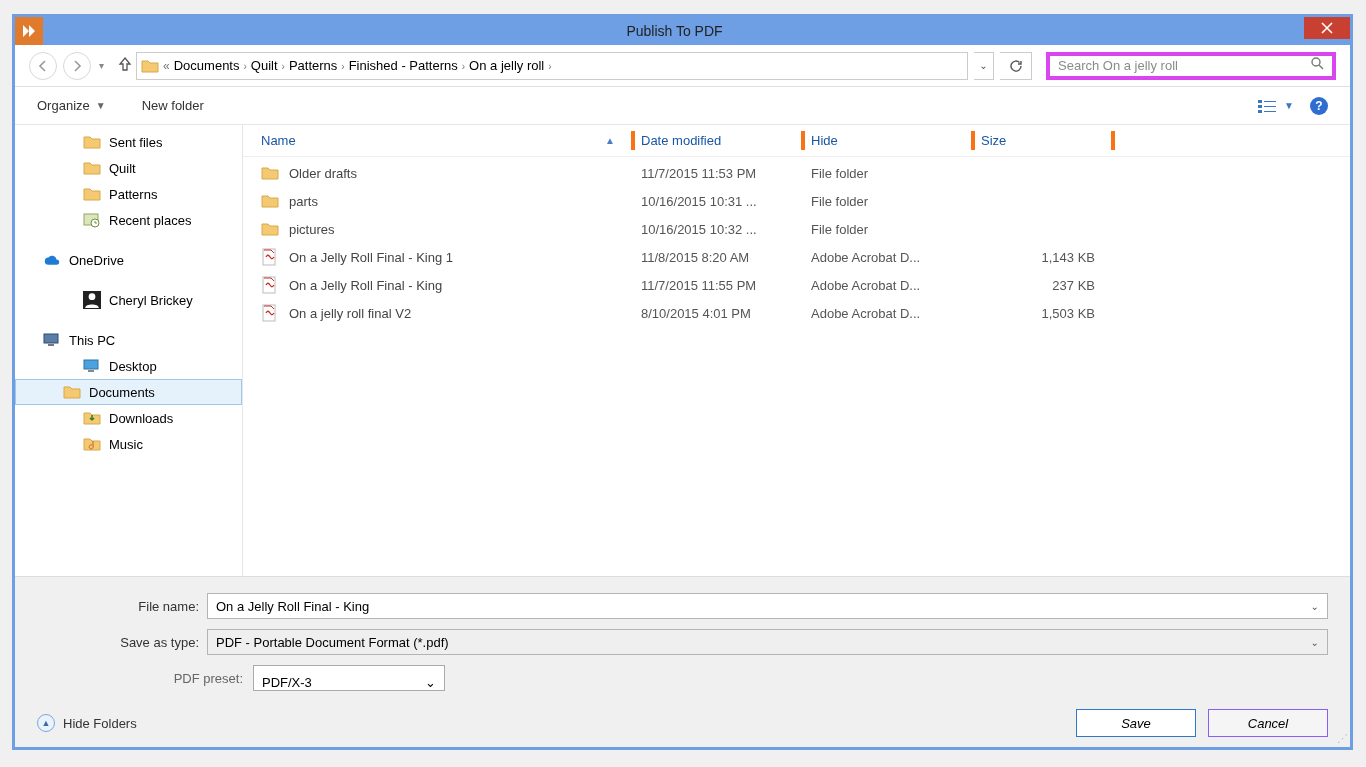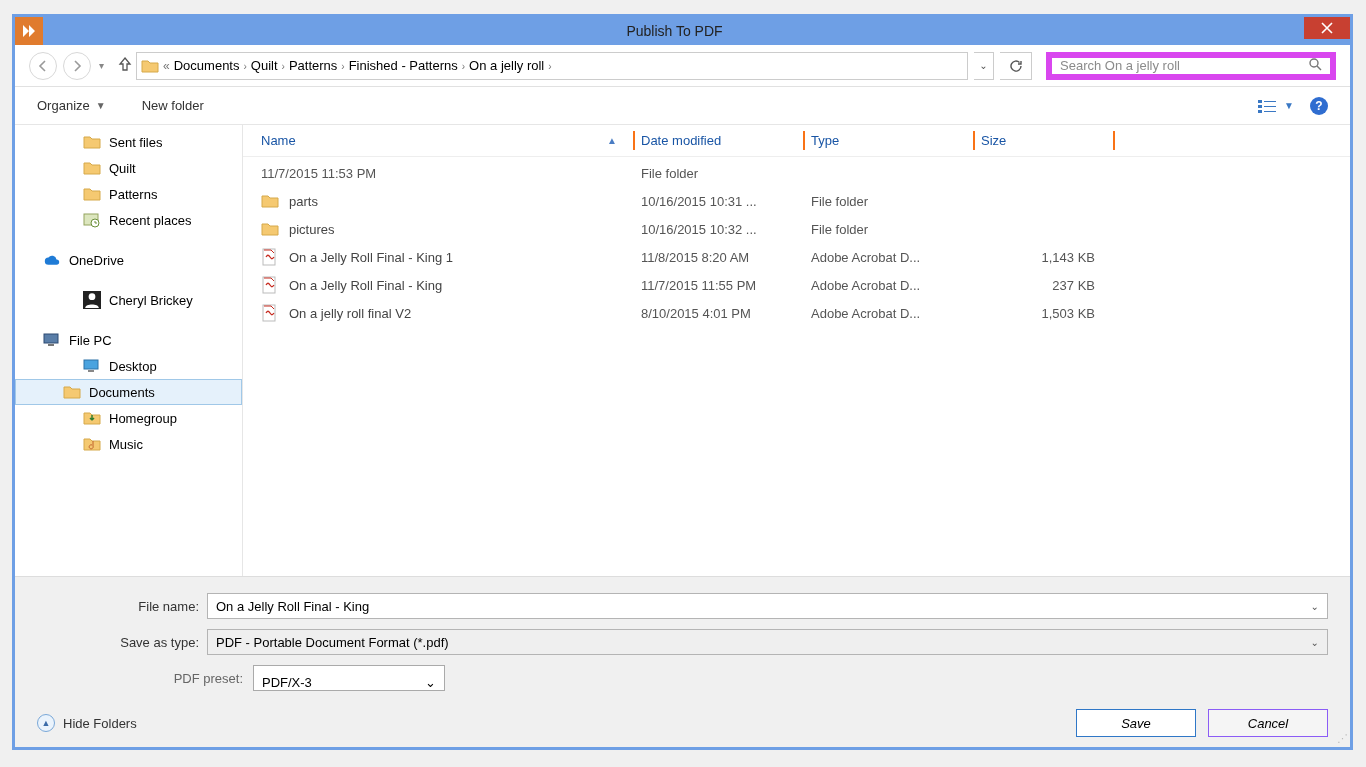--- a/index.html
+++ b/index.html
@@ -88,22 +88,22 @@
 .addr-drop {
   width: 20px; height: 28px; border: 1px solid #ccc; border-left: none;
   display: flex; align-items:center; justify-content:center; color:#555; font-size:10px;
 }
 .refresh-btn {
   width: 32px; height: 28px; border: 1px solid #ccc; border-left: none;
   display: flex; align-items: center; justify-content: center; color: #555;
   margin-right: 8px;
 }
 .search {
-  width: 290px; height: 28px; border: 6px solid #d946ef;
-  display: flex; align-items: center; padding: 0 8px;
+  width: 290px; height: 28px; border: 4px solid #d946ef;
+  display: flex; padding: 0 8px;
   color: #888;
 }
 .search input{
   border: none; outline: none; flex:1; font-size: 13px; color:#333;
 }
 .search input::placeholder{color:#8b8b8b;}
 
 .toolrow {
   height: 38px;
   display: flex; align-items:center;
@@ -152,21 +152,21 @@
 .filearea{flex:1;display:flex;flex-direction:column;overflow:hidden;}
 .columns{
   display:grid;
   grid-template-columns: 380px 170px 170px 140px;
   padding: 6px 0 6px 12px;
   color:#1955a5;
   border-bottom:1px solid #eee;
   height: 32px;
   align-items:center;
 }
-.columns > div{border-right:2px solid #f97316;padding-left:6px;height:100%;display:flex;align-items:center;gap:8px;}
+.columns > div{border-right:4px solid #f97316;padding-left:6px;height:100%;display:flex;align-items:center;gap:8px;}
 .col-name-hdr{display:flex;align-items:center;gap:6px;}
 .sort-arrow{color:#4a7dc4;font-size:10px;margin-left:auto;margin-right:16px;}
 .files{flex:1;overflow:auto;padding:2px 0 0 12px;}
 .filerow{
   display:grid;
   grid-template-columns: 380px 170px 170px 140px;
   height: 28px; align-items:center;
   color:#444;
 }
 .filerow .namecell{display:flex;align-items:center;gap:10px;padding-left:6px;}
@@ -356,21 +356,21 @@
         <span>Cheryl Brickey</span>
       </div>
       <div class="side-group-spacer"></div>
       <div class="side-item lvl0">
         <span class="ico">
             <svg viewBox="0 0 18 14">
               <rect x="1" y="1" width="14" height="9" fill="#5a7ea8" stroke="#2c4a73"></rect>
               <rect x="5" y="11" width="6" height="2" fill="#777"></rect>
             </svg>
           </span>
-        <span>File PC</span>
+        <span>This PC</span>
       </div>
       <div id="sb-pc">
           <div class="side-item">
             <span class="ico">
               <svg viewBox="0 0 18 16">
                 <rect x="1" y="2" width="14" height="9" fill="#4aa3df" stroke="#2c72a8"></rect>
                 <rect x="5" y="12" width="6" height="2" fill="#888"></rect>
               </svg>
             </span>
             <span>Desktop</span>
@@ -383,21 +383,21 @@
             </span>
             <span>Documents</span>
           </div>
           <div class="side-item">
             <span class="ico">
               <svg viewBox="0 0 18 16">
                 <path d="M1 3h6l2 2h8v9H1z" fill="#f5c971" stroke="#d6a94a"></path>
                 <path d="M9 5v5m0 0l-2-2m2 2l2-2" stroke="#2f7d2f" stroke-width="1.5" fill="none"></path>
               </svg>
             </span>
-            <span>Homegroup</span>
+            <span>Downloads</span>
           </div>
           <div class="side-item">
             <span class="ico">
               <svg viewBox="0 0 18 16">
                 <path d="M1 3h6l2 2h8v9H1z" fill="#f5c971" stroke="#d6a94a"></path>
                 <path d="M10 5v5a2 2 0 11-1-1" stroke="#c0632d" fill="none"></path>
               </svg>
             </span>
             <span>Music</span>
           </div>
@@ -408,28 +408,36 @@
     <div class="filearea">
       <div class="columns">
         <div class="col-name-hdr">
           <span>Name</span>
           <span class="sort-arrow">▲</span>
         </div>
         <div>
             <span>Date modified</span>
           </div>
         <div>
-            <span>Type</span>
+            <span>Hide</span>
           </div>
         <div>
             <span>Size</span>
           </div>
       </div>
       <div class="files" id="files">
           <div class="filerow">
+            <div class="namecell">
+              <span class="ico">
+                <svg viewBox="0 0 18 16">
+                  <path class="folder-svg" d="M1 3h6l2 2h8v9H1z" fill="#f5c971" stroke="#d6a94a"></path>
+                </svg>
+              </span>
+              <span>Older drafts</span>
+            </div>
             <div class="cell">11/7/2015 11:53 PM</div>
             <div class="cell">File folder</div>
             <div class="cell size"></div>
           </div>
           <div class="filerow">
             <div class="namecell">
               <span class="ico">
                 <svg viewBox="0 0 18 16">
                   <path class="folder-svg" d="M1 3h6l2 2h8v9H1z" fill="#f5c971" stroke="#d6a94a"></path>
                 </svg>

